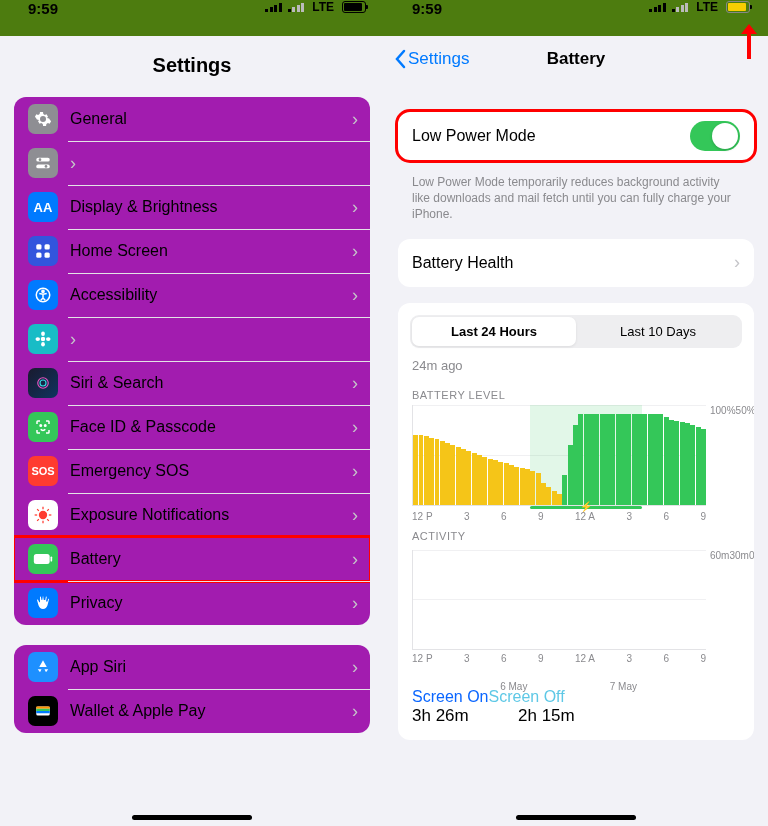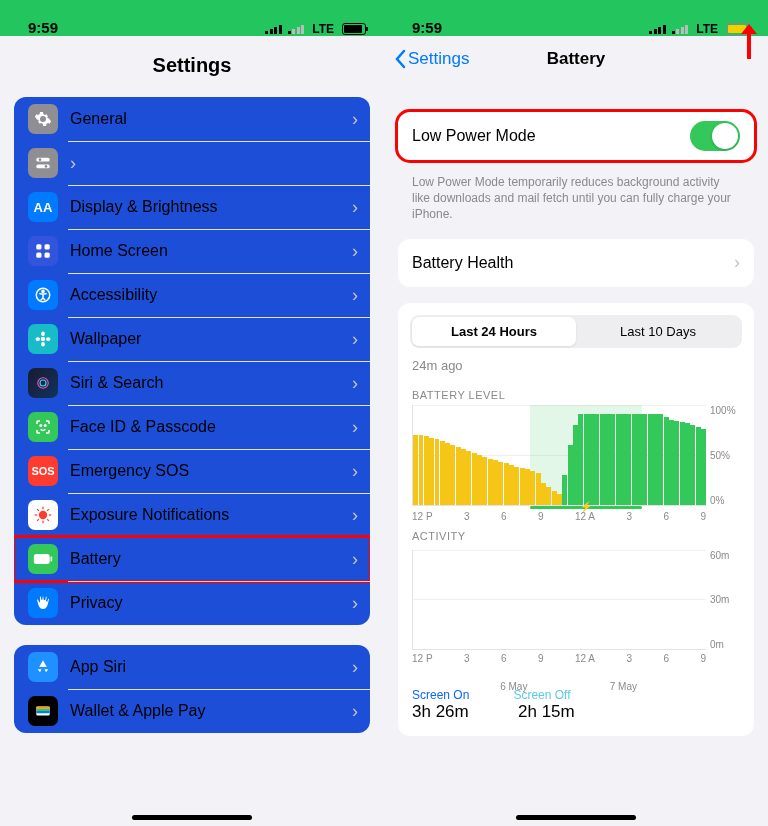--- a/index.html
+++ b/index.html
@@ -9,21 +9,21 @@
     width: 768px;
     height: 826px;
     display: flex;
     overflow: hidden;
   }
   .phone { flex: 0 0 384px; height: 826px; position: relative; background: #f2f2f7; display:flex; flex-direction:column; }
   .phone.right { background:#f2f2f7; }
   .divider { position:absolute; left:384px; top:0; width:1px; height:826px; background:#d9d9dd; }
 
   
-  .status-bar { height:36px; display:flex; align-items:flex-end; justify-content:space-between; padding:0 18px 0 28px; font-size:15px; font-weight:600; background:#22c55e; }
+  .status-bar { height:36px; display:flex; align-items:flex-start; justify-content:space-between; padding:0 18px 0 28px; font-size:15px; font-weight:600; background:#4d7c0f; }
   .status-right { display:flex; align-items:center; gap:4px; }
   .signal { display:flex; align-items:flex-end; gap:1.5px; height:10px; }
   .signal span { width:3px; background:#000; }
   .signal span:nth-child(1){height:3px;}
   .signal span:nth-child(2){height:5px;}
   .signal span:nth-child(3){height:7px;}
   .signal span:nth-child(4){height:9px;}
   .signal2 { display:flex; align-items:flex-end; gap:1.5px; height:10px; margin-left:2px;}
   .signal2 span { width:3px; background:#000; }
   .signal2 span:nth-child(1){height:3px;}
@@ -36,21 +36,21 @@
   .battery-fill { position:absolute; left:1px; top:1px; bottom:1px; border-radius:1px;}
   .bf-black { width:18px; background:#000;}
   .bf-yellow { width:18px; background:#f7ce02;}
   .yellow-outline { border-color:#888;}
 
   
   .title-large { text-align:center; font-size:20px; font-weight:700; padding:18px 0 20px; }
 
   
   .scroll-area { flex:1; overflow:hidden; }
-  .group { margin:0 14px 20px; background:#1d4ed8; border-radius:12px; overflow:hidden;}
+  .group { margin:0 14px 20px; background:#a21caf; border-radius:12px; overflow:hidden;}
   .row { display:flex; align-items:center; height:44px; padding:0 12px 0 14px; position:relative;}
   .row + .row::before { content:""; position:absolute; left:54px; right:0; top:0; height:1px; background:#e3e3e6;}
   .row .icon { width:30px; height:30px; border-radius:7px; display:flex; align-items:center; justify-content:center; flex:0 0 30px; margin-right:12px;}
   .row .label { flex:1; font-size:16px; }
   .chevron { color:#c5c5c9; font-size:18px; font-weight:300;}
 
   .highlight-red { outline:3px solid #ff0000; outline-offset:-1px; border-radius:1px;}
   .row.highlight-red::before { display:none;}
 
   
@@ -87,21 +87,21 @@
   .seg { flex:1; text-align:center; font-size:13px; padding:7px 0; border-radius:7px; color:#000;}
   .seg.active { background:#fff; font-weight:600; box-shadow:0 1px 3px rgba(0,0,0,.08);}
   
   .charge-info { padding:0 14px 8px;}
   .charge-title{font-size:16px;} .charge-sub{font-size:13px; color:#8a8a8e; margin-top:2px;}
 
   .section-label { font-size:11px; letter-spacing:0.5px; color:#8a8a8e; padding:8px 14px 4px;}
 
   
   .chart-area { position:relative; height:115px; margin:0 14px 2px;}
-  .ylabels { position:absolute; right:-2px; top:0; bottom:14px; width:32px; display:flex; flex-direction:column; justify-content:space-between; font-size:10px; color:#8a8a8e; text-align:left;}
+  .ylabels { position:absolute; right:-2px; top:0; bottom:14px; width:32px; display:flex; flex-direction:row; justify-content:space-between; font-size:10px; color:#8a8a8e; text-align:left;}
   .chart-body { position:absolute; left:0; right:34px; top:0; bottom:14px; border-left:1px solid #e3e3e6; border-bottom:1px solid #e3e3e6;}
   .grid-h { position:absolute; left:0; right:0; height:1px; background:#f0f0f2;}
   .xlbls { position:absolute; left:0; right:34px; bottom:-2px; display:flex; justify-content:space-between; font-size:10px; color:#8a8a8e;}
   .date-lbls { position:absolute; left:0; right:34px; bottom:-14px; display:flex; font-size:10px; color:#8a8a8e;}
   .date-lbls span:first-child{margin-left:30%;} .date-lbls span:last-child{margin-left:28%;}
   .chart-area.act { height:128px; margin-top:4px;}
   .chart-area.act .chart-body{bottom:28px;}
   .chart-area.act .xlbls{bottom:14px;}
   .chart-area.act .ylabels{bottom:28px;}
 
@@ -111,21 +111,21 @@
   .y { background:#f5c518;} .g{background:#34c759;}
   .green-band{position:absolute;left:40%;right:22%;bottom:0;height:100%;background:rgba(52,199,89,.14);}
   .charge-line{position:absolute;left:40%;right:22%;bottom:-4px;height:3px;background:#34c759;border-radius:2px;}
   .bolt{position:absolute;left:57%;bottom:-7px;font-size:10px;color:#34c759;}
 
   
   .abars{position:absolute;inset:0;display:flex;align-items:flex-end;gap:3px;}
   .acol{flex:1;display:flex;flex-direction:column;justify-content:flex-end;}
   .acol .on{background:#0a66ff;} .acol .off{background:#64b4ff;}
 
-  .legend { display:flex; gap:44px; padding:8px 14px 0; font-size:12px;}
+  .legend { display:flex; padding:8px 14px 0; font-size:16px;}
   .legend .l1{color:#0a66ff;} .legend .l2{color:#5ec8e6;}
   .legend-vals { display:flex; gap:40px; padding:0 14px 6px; font-size:17px;}
   .legend-vals span:first-child{width:66px;}
 
   .flexspace{height:8px;}
 
   svg { display:block;}
 </style>
 </head>
 <body>
@@ -209,21 +209,20 @@
       <div class="row">
         <div class="icon ic-wall">
             <svg width="18" height="18" viewBox="0 0 24 24" fill="#fff">
               <circle cx="12" cy="12" r="3"></circle>
               <ellipse cx="12" cy="5" rx="2.5" ry="3"></ellipse>
               <ellipse cx="12" cy="19" rx="2.5" ry="3"></ellipse>
               <ellipse cx="5" cy="12" rx="3" ry="2.5"></ellipse>
               <ellipse cx="19" cy="12" rx="3" ry="2.5"></ellipse>
             </svg>
           </div>
-        <span class="label">Wallpaper</span>
         <span class="chevron">›</span>
       </div>
       <div class="row">
         <div class="icon ic-siri">
             <svg width="18" height="18" viewBox="0 0 24 24">
               <circle cx="12" cy="12" r="7" fill="none" stroke="#e956c4" stroke-width="1.5"></circle>
               <circle cx="12" cy="12" r="4" fill="none" stroke="#35d8e0" stroke-width="1.5"></circle>
             </svg>
           </div>
         <span class="label">Siri &amp; Search</span>

